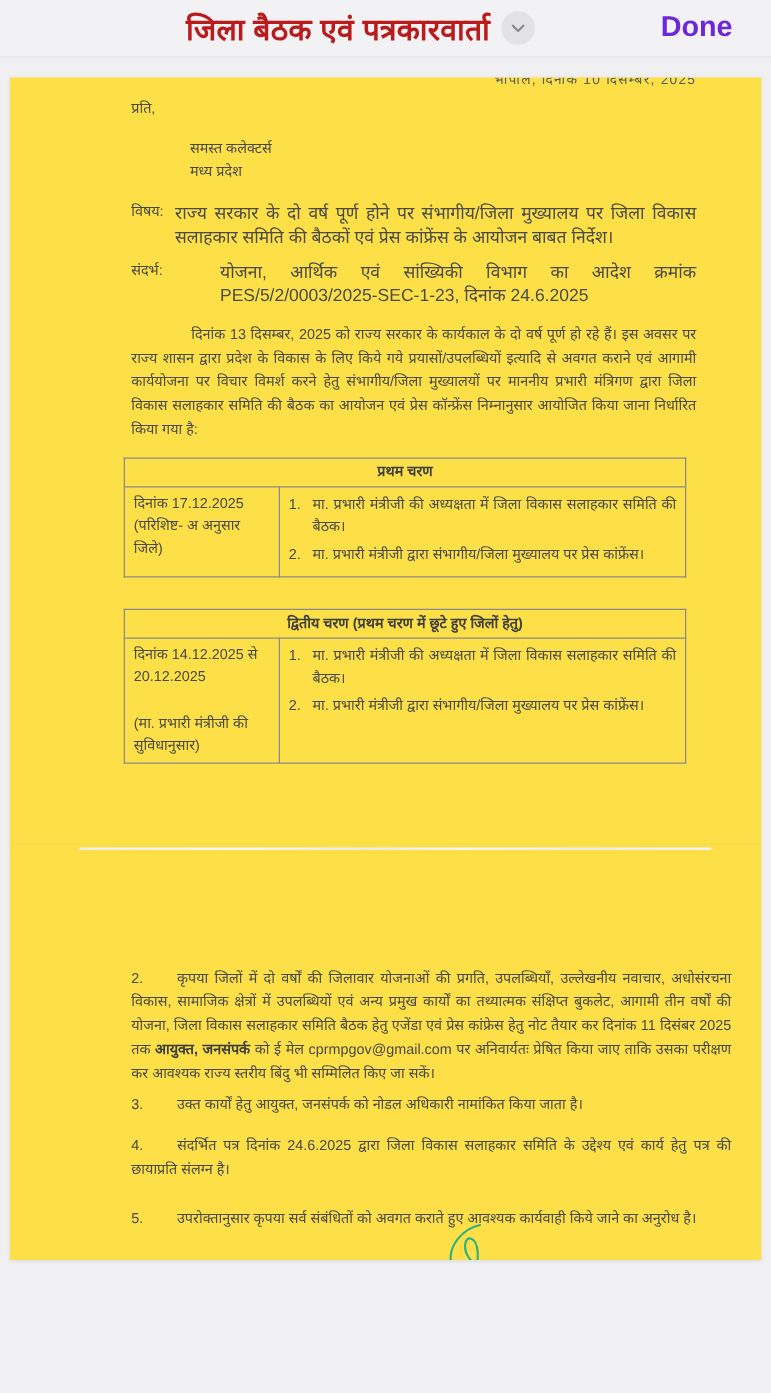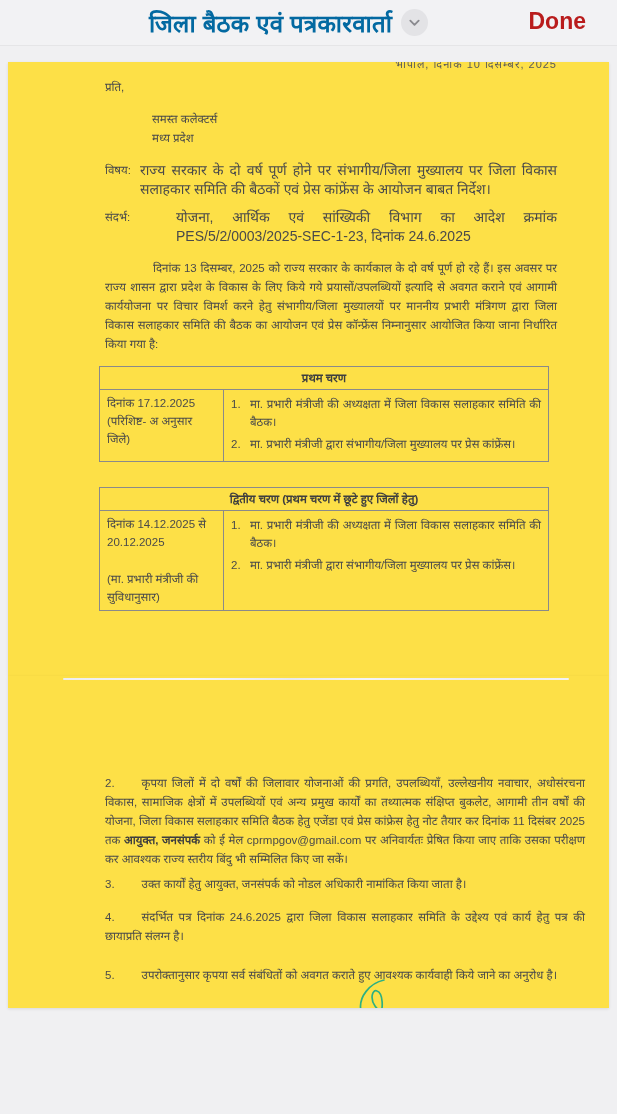--- a/index.html
+++ b/index.html
@@ -13,21 +13,21 @@
   
   .appbar {
     height:46px; width:617px;
     display:flex; align-items:center; justify-content:center;
     position:relative;
     background:#f2f2f4;
     border-bottom:1px solid #e5e5e7;
   }
   .title-group { display:flex; align-items:center; gap:9px; margin-left:-40px; }
   .appbar-title {
-    font-size:24px; font-weight:700; color:#0369a1; letter-spacing:.2px;
+    font-size:24px; font-weight:700; color:#b91c1c; letter-spacing:.2px;
     white-space:nowrap;
   }
   .chevron-circle {
     width:27px; height:27px; border-radius:50%;
     background:#e3e3e6; display:flex; align-items:center; justify-content:center;
     cursor:pointer;
   }
   .done-btn {
     position:absolute; right:31px; top:8px;
     font-size:23px; font-weight:700;
@@ -107,21 +107,21 @@
 
 <div class="appbar">
   <div class="title-group">
     <span class="appbar-title">जिला बैठक एवं पत्रकारवार्ता</span>
     <span class="chevron-circle">
       <svg width="13" height="13" viewBox="0 0 14 14">
         <path d="M2.5 5 L7 9.5 L11.5 5" fill="none" stroke="#8a8a8f" stroke-width="2" stroke-linecap="round" stroke-linejoin="round"></path>
       </svg>
     </span>
   </div>
-  <button class="done-btn" style="color:#b91c1c">Done</button>
+  <button class="done-btn" style="color:#6d28d9">Done</button>
 </div>
 
 <div class="page page1 doc">
   <div class="clip-line">
     <span>भोपाल, दिनांक 10 दिसम्बर, 2025</span>
   </div>
 
   <div class="salutation">प्रति,</div>
 
   <div class="addressee">

